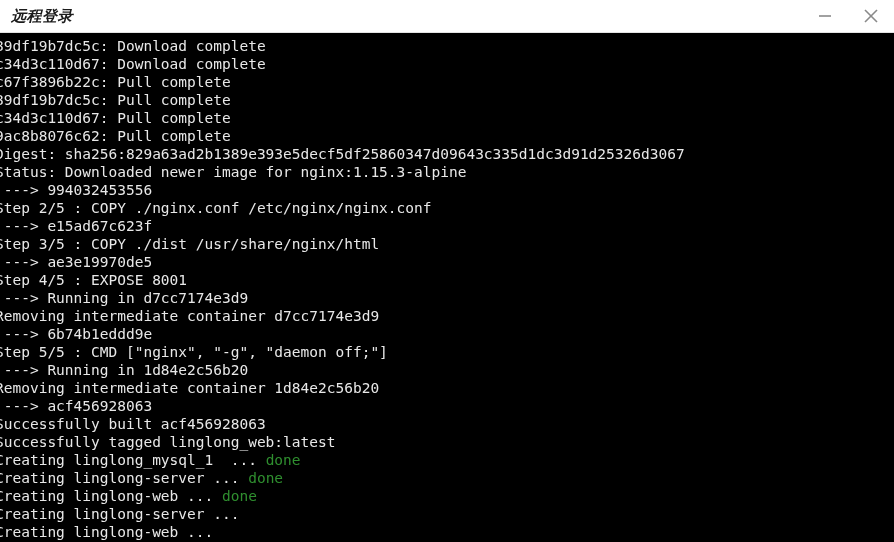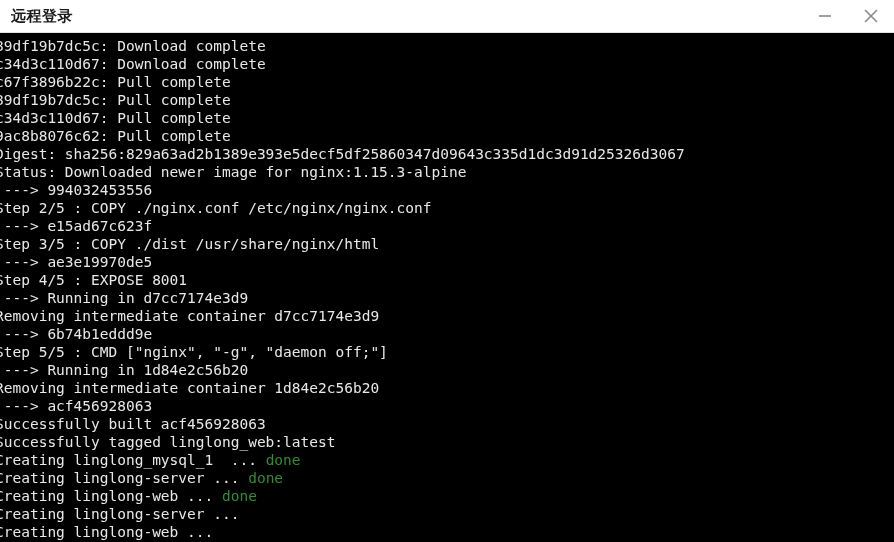--- a/index.html
+++ b/index.html
@@ -39,20 +39,21 @@
     user-select: none;
   }
   #window-title {
     font-family: "DejaVu Sans", "Liberation Sans", sans-serif;
     font-size: 15px;
     font-weight: 700;
     color: #1b1b1b;
     letter-spacing: 0.5px;
     line-height: 33px;
     white-space: nowrap;
+    font-style: italic;
   }
   .win-controls {
     display: flex;
     align-items: center;
     height: 33px;
   }
   .win-btn {
     width: 46px;
     height: 33px;
     display: flex;

